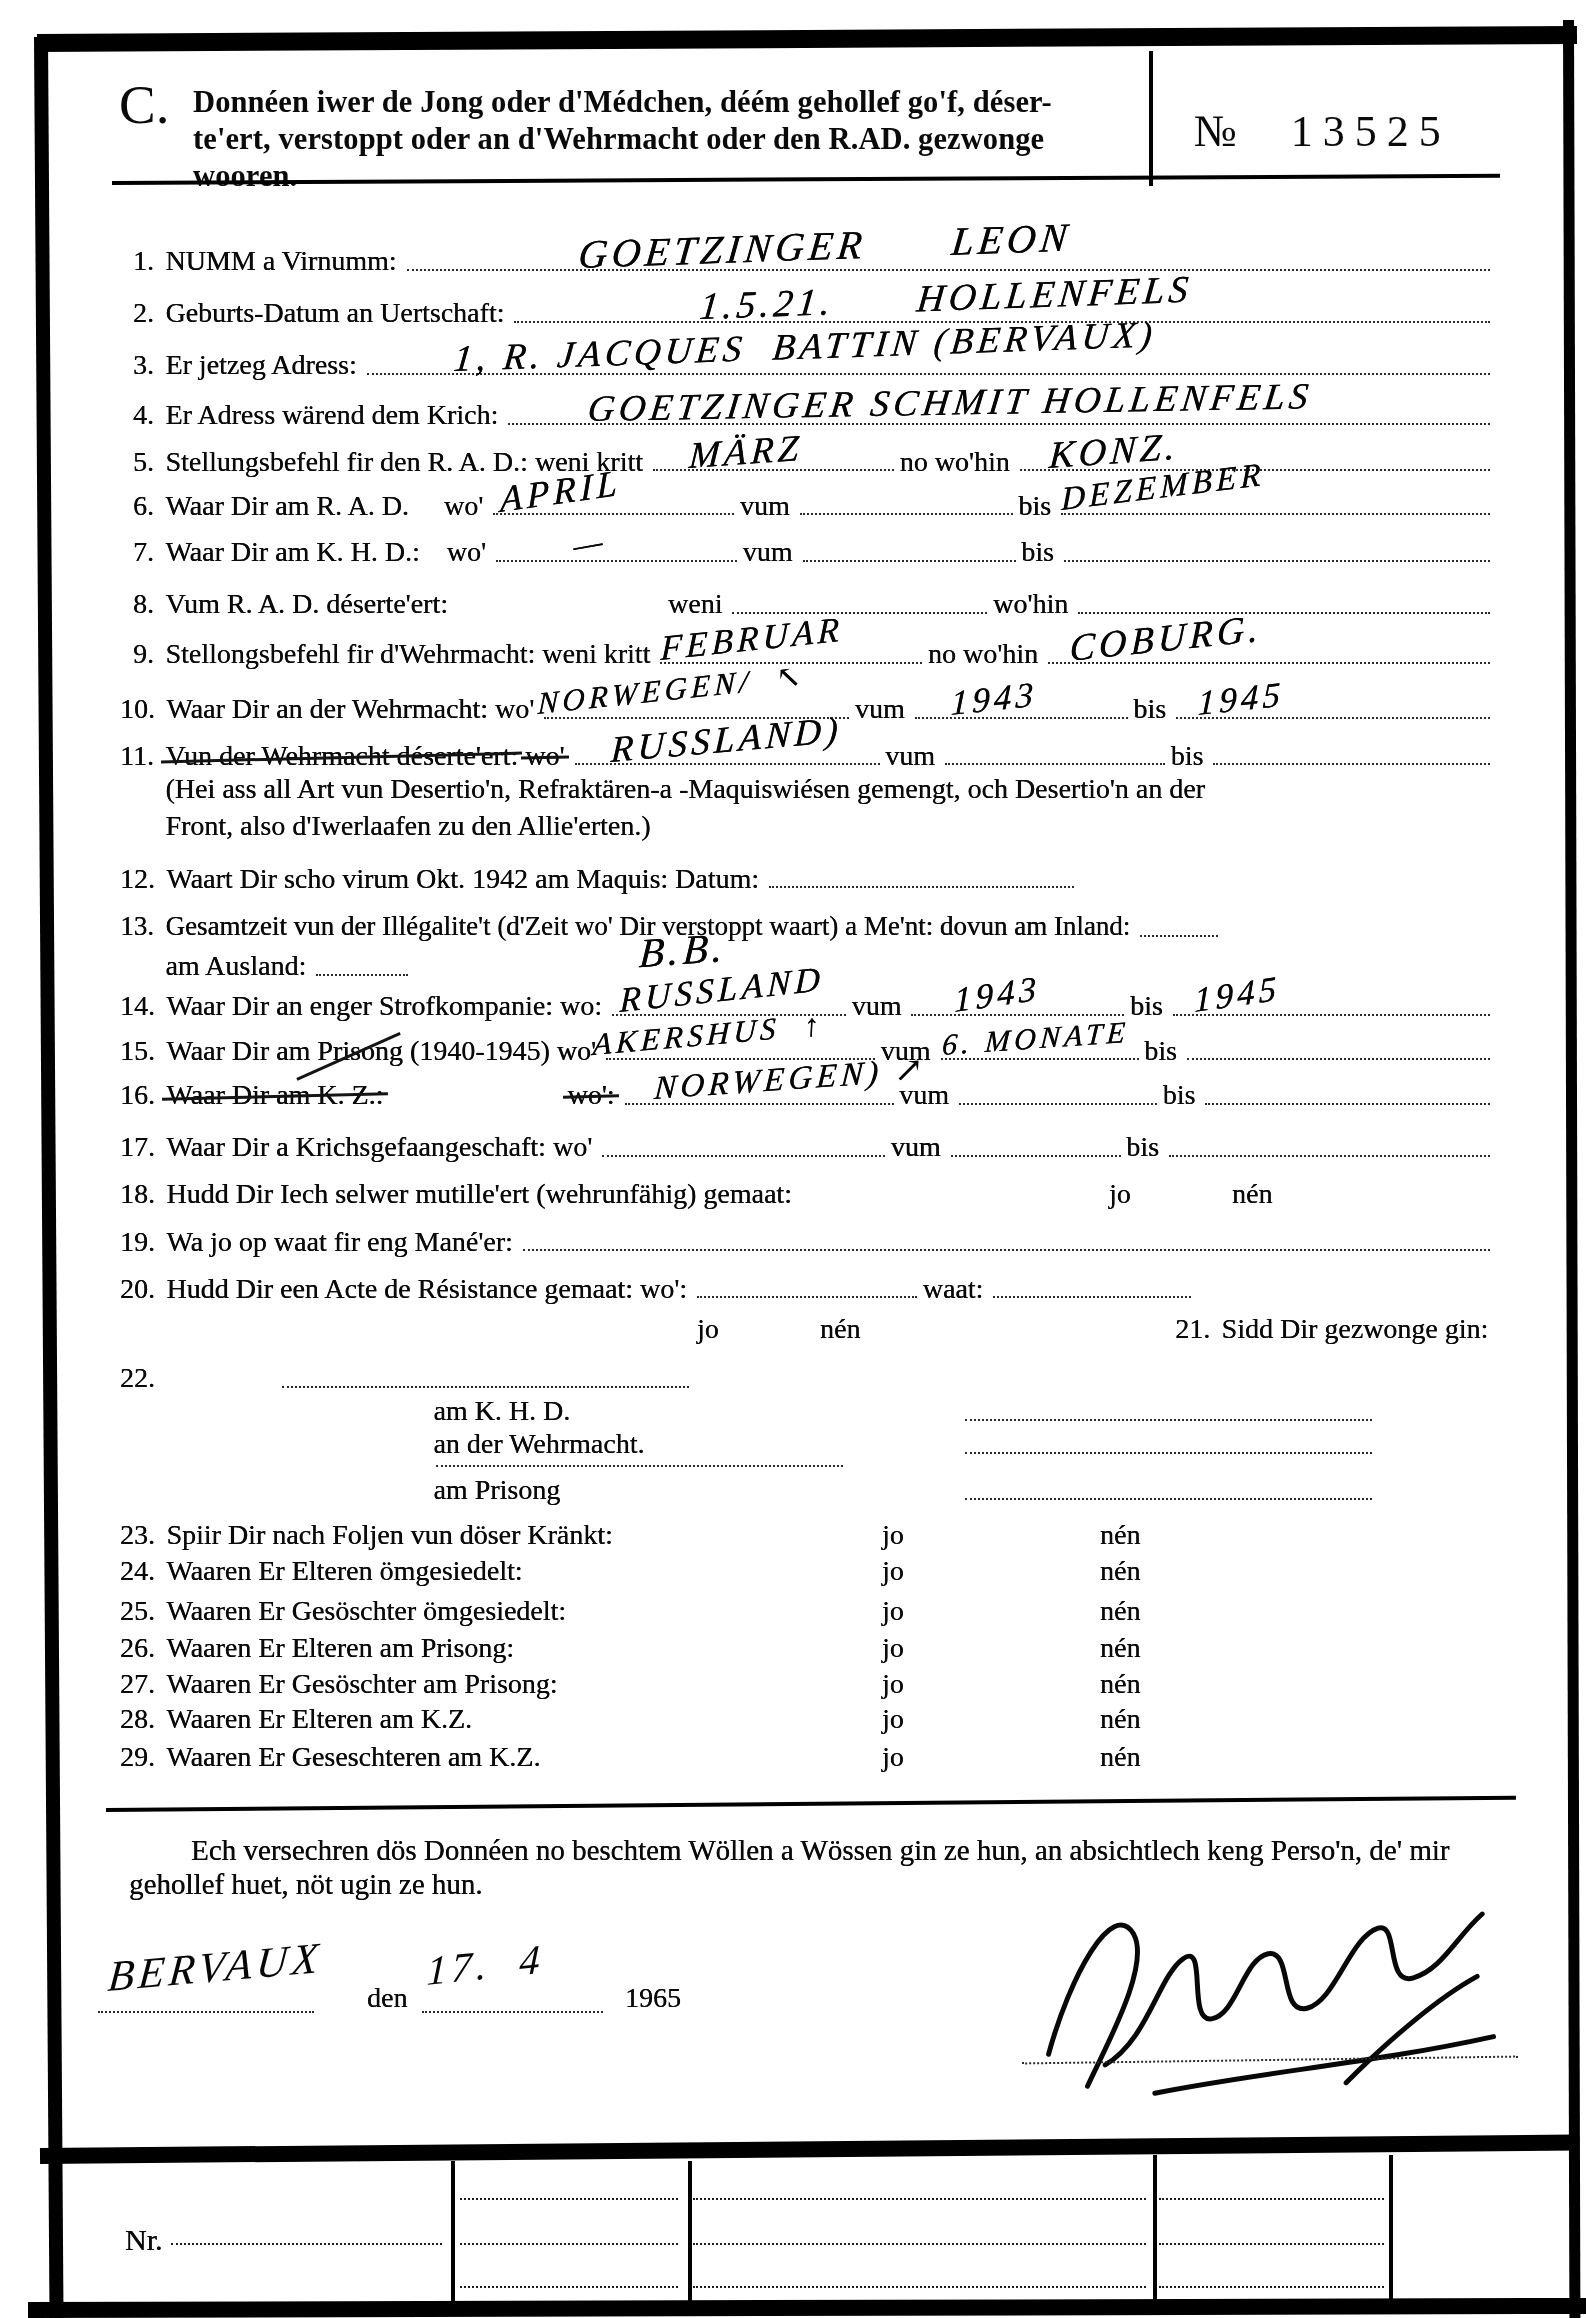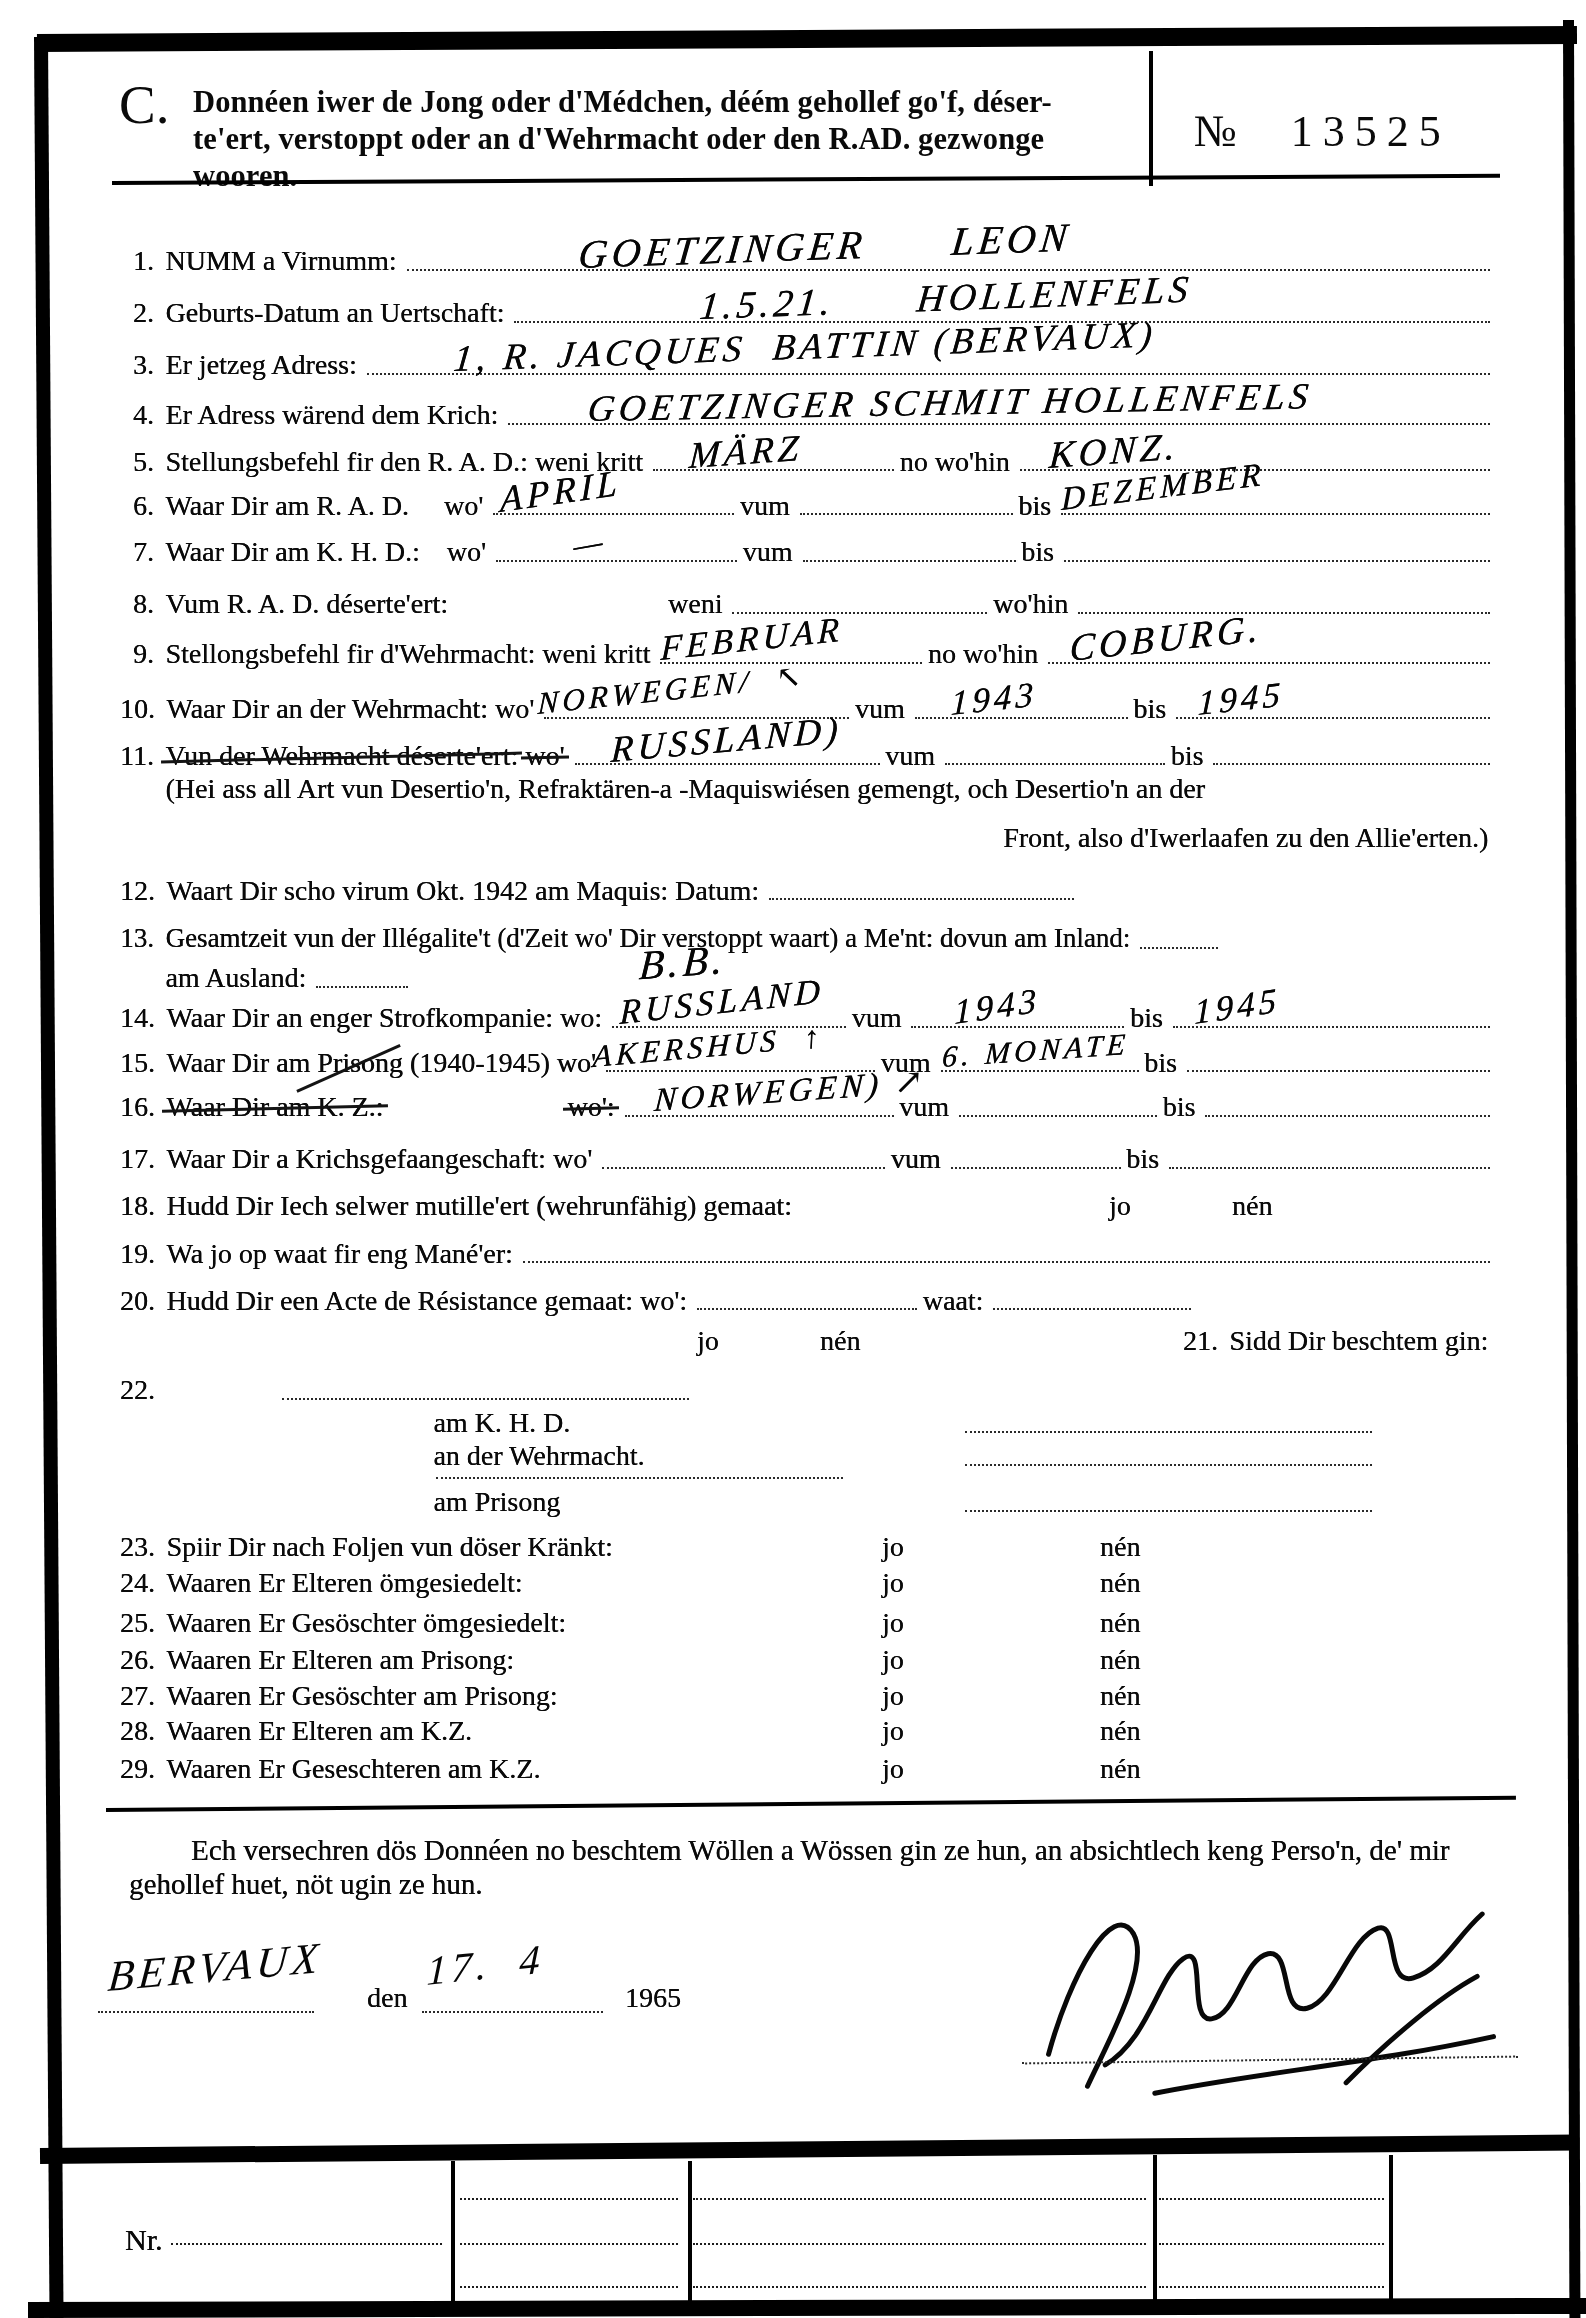--- a/index.html
+++ b/index.html
@@ -173,21 +173,21 @@
       </span>
       <span class="txt">vum</span>
       <span class="fill" style="width: 220px;"></span>
       <span class="txt">bis</span>
       <span class="fill grow"></span>
     </div>
     <div class="row" style="margin-top: 0px;">
       <span class="num"></span>
       <span class="txt">(Hei ass all Art vun Desertio'n, Refraktären-a -Maquiswiésen gemengt, och Desertio'n an der</span>
     </div>
-    <div class="row" style="margin-top: 16px; justify-content: flex-end;">
+    <div class="row" style="margin-top: 4px;">
       <span class="num"></span>
       <span class="txt">Front, also d'Iwerlaafen zu den Allie'erten.)</span>
     </div>
     <div class="row" style="margin-top: 20px;">
       <span class="num">12.</span>
       <span class="txt">Waart Dir scho virum Okt. 1942 am Maquis:  Datum:</span>
       <span class="fill" style="width: 305px;"></span>
     </div>
     <div class="row" style="margin-top: 15.6px; font-size: 27px;">
       <span class="num">13.</span>
@@ -267,21 +267,21 @@
       <span class="num">20.</span>
       <span class="txt">Hudd Dir een Acte de Résistance gemaat:</span>
       <span class="txt">wo':</span>
       <span class="fill" style="width: 220px;"></span>
       <span class="txt">waat:</span>
       <span class="fill" style="width: 198px;"></span>
       <span class="gap" style="width: 92px;"></span>
     </div>
     <div class="row" style="margin-top: 7.8px; justify-content: flex-end;">
       <span class="num">21.</span>
-      <span class="txt">Sidd Dir beschtem gin:</span>
+      <span class="txt">Sidd Dir gezwonge gin:</span>
       <span class="abs" style="left: 577px;">jo</span>
       <span class="abs" style="left: 700px;">nén</span>
     </div>
     <div class="row" style="margin-top: 15.6px;">
       <span class="num">22.</span>
       <span class="gap" style="width: 113px;"></span>
       <span class="fill" style="width: 407px;"></span>
     </div>
     <div class="row" style="margin-top: 0px;">
       <span class="num"></span>

